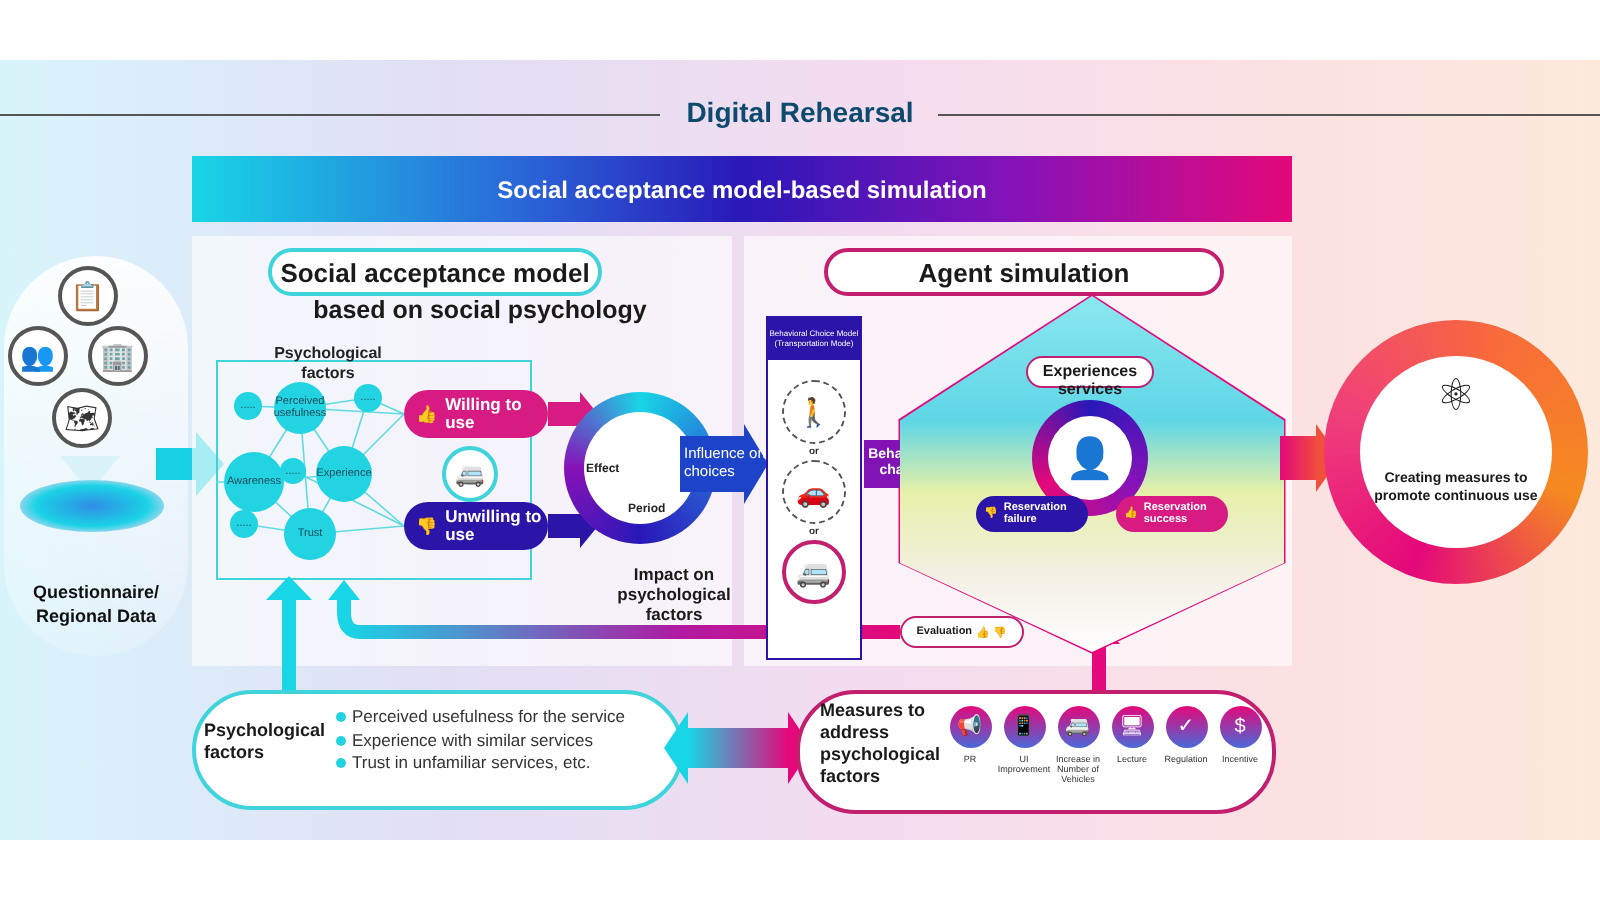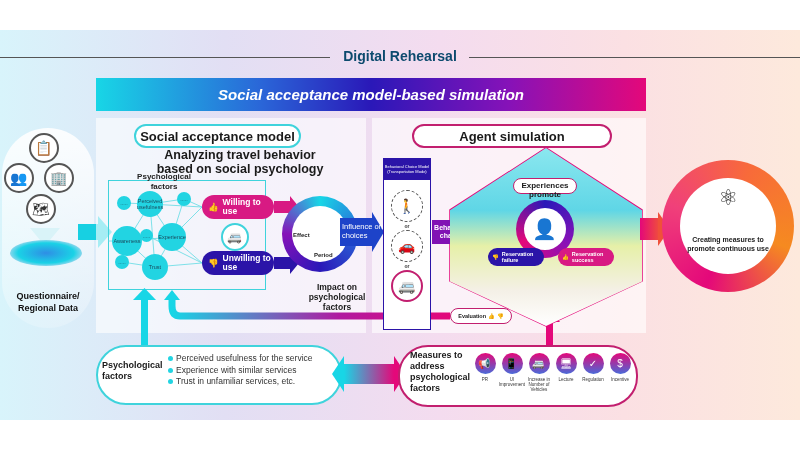--- a/index.html
+++ b/index.html
@@ -10,21 +10,21 @@
         background: linear-gradient(90deg, #d8f4fb 0%, #e2dff4 28%, #f4dcef 55%, #fbe0e3 78%, #fde9dc 100%); }
 
   .rule { position: absolute; top: 57px; height: 1px; background: #555; }
   .rule.l { left: 0; width: 330px; }
   .rule.r { left: 469px; width: 331px; }
   .dr-title { position: absolute; left: 330px; top: 48px; width: 140px; text-align: center;
               font-size: 14px; font-weight: 600; color: #0c4a6e; }
 
   .sim-banner { position: absolute; left: 96px; top: 78px; width: 550px; height: 33px;
                 background: linear-gradient(90deg, #18d6e6 0%, #2a66d8 30%, #2a18b8 50%, #8612b8 75%, #e4087a 100%);
-                color: #fff; font-weight: 700; font-size: 15px; display:flex; align-items:center; justify-content:center;font-style:italic; }
+                color: #fff; font-weight: 700; font-size: 12px; display:flex; align-items:center; justify-content:center; }
 
   .panel { position: absolute; top: 118px; height: 215px; background: rgba(255,255,255,0.62); }
   .panel.left { left: 96px; width: 270px; }
   .panel.right { left: 372px; width: 274px; }
 
   .pill-title { position: absolute; height: 24px; border-radius: 13px; background: #fff;
                 display:flex; align-items:center; justify-content:center; font-weight:700; font-size: 13px; }
   .pill-title.sam { left: 134px; top: 124px; width: 167px; border: 2px solid #3fd3dc; }
   .pill-title.ags { left: 412px; top: 124px; width: 200px; border: 2px solid #c21f6f; }
 
@@ -160,21 +160,20 @@
 </div>
 <div class="cyan-arrow-left"></div>
 
 <div class="panel left"></div>
 <div class="panel right"></div>
 
 <div class="pill-title sam">Social acceptance model</div>
 <div class="pill-title ags">Agent simulation</div>
 
 <div class="sub-title">
-  <div>Analyzing travel behavior</div>
   <div>based on social psychology</div>
 </div>
 
 <div class="net-box"></div>
 <svg class="lines">
   <g stroke="#5fdbe3" stroke-width="0.8" fill="none">
     <line x1="150" y1="204" x2="127" y2="241"></line>
     <line x1="150" y1="204" x2="172" y2="237"></line>
     <line x1="150" y1="204" x2="155" y2="267"></line>
     <line x1="127" y1="241" x2="172" y2="237"></line>
@@ -273,21 +272,21 @@
 
 <div class="bchg"></div>
 <div class="bchg-text">
   <div>Behavioral</div>
   <div>change</div>
 </div>
 
 <div class="city"></div>
 <div class="exp-pill">
   <div>Experiences</div>
-  <div>promote</div>
+  <div>services</div>
 </div>
 <div class="person-ring"></div>
 <div class="person-inner">👤</div>
 <div class="res-fail">
   <span>👎</span>
   <span>
     <span>Reservation</span><br>
     <span>failure</span>
   </span>
 </div>

